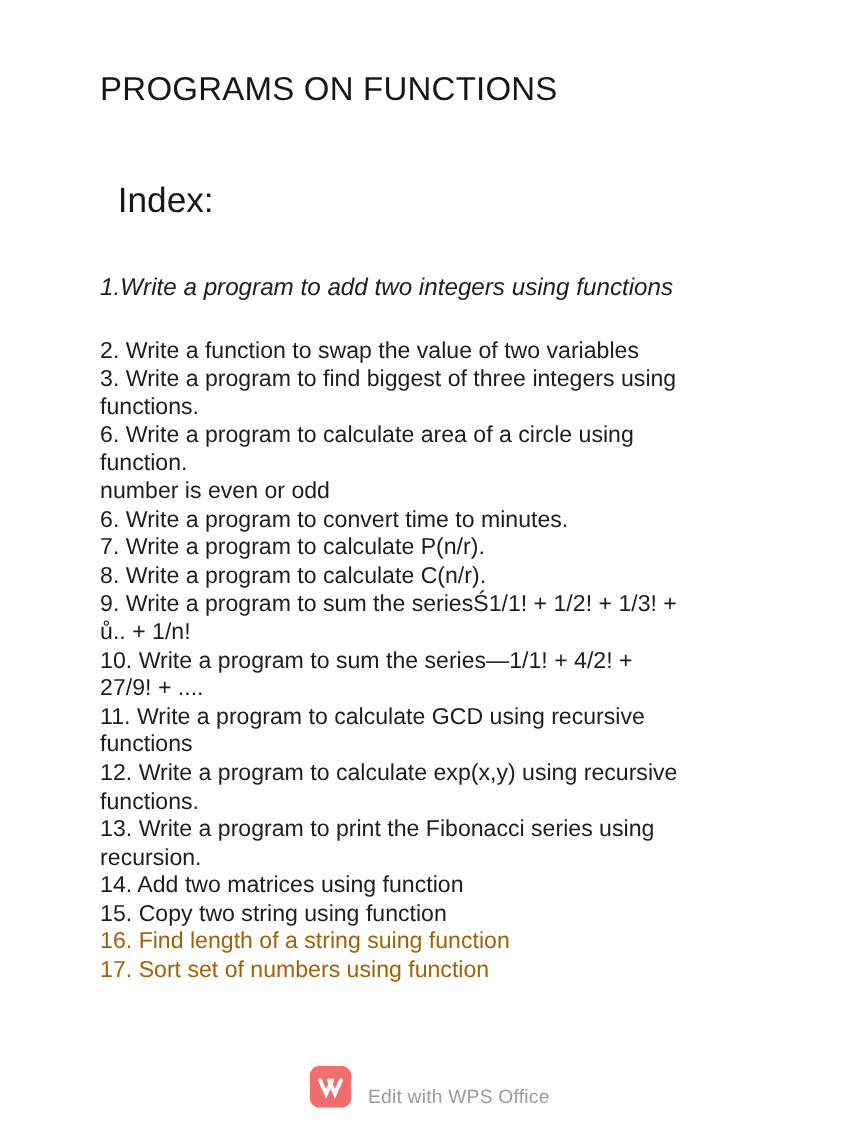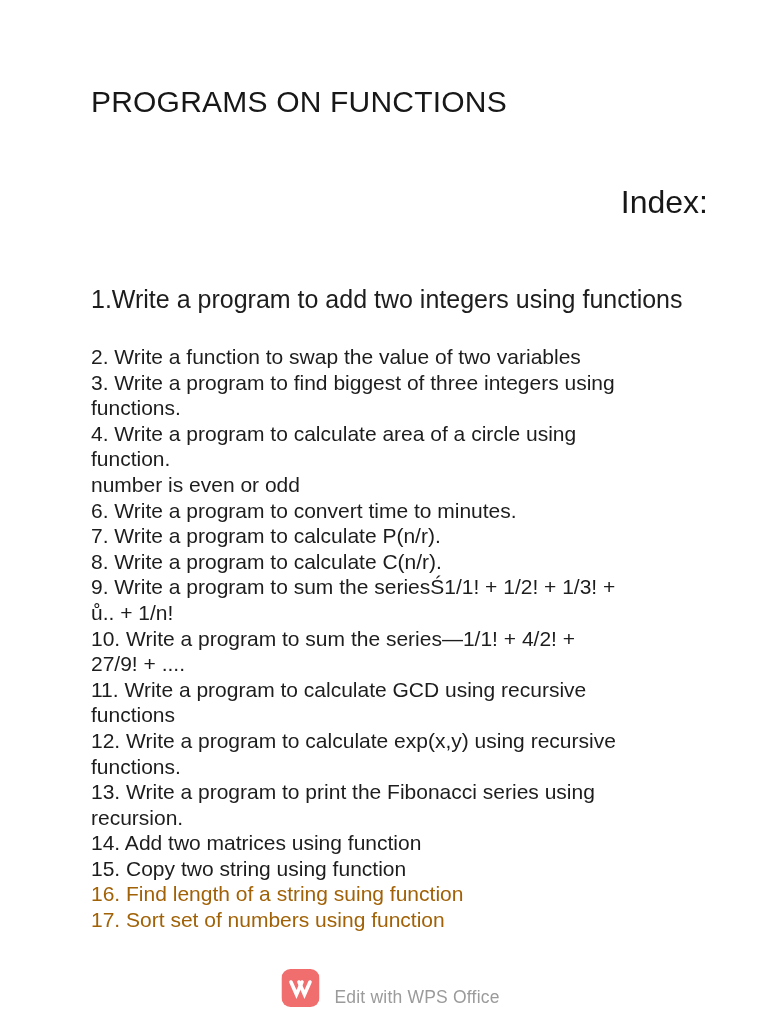--- a/index.html
+++ b/index.html
@@ -13,41 +13,41 @@
     width: 768px;
     height: 1024px;
     background: #ffffff;
     overflow: hidden;
   }
   .doc {
     padding: 0 60px 0 91px;
   }
   .doc-title {
     margin: 0;
-    padding-top: 84px;
+    padding-top: 64px;
     font-size: 30px;
     line-height: 36px;
     font-weight: 500;
     color: #171717;
     letter-spacing: 0.2px;
   }
   .index-heading {
-    margin: 0;
+    margin: 16px;
     margin-top: 62px;
     font-size: 32px;
     line-height: 40px;
     font-weight: 500;
     color: #171717;
-    text-align: right;
   }
   .intro-item {
-    margin-top: 64px;
-    font-size: 25px;
+    margin-top: 46px;
+    font-size: 22px;
     line-height: 26px;
     color: #1d1d1d;
+    font-style: italic;
   }
   .index-lines {
     margin-top: 32px;
   }
   .index-lines .line {
     font-size: 21px;
     line-height: 25.6px;
     color: #1d1d1d;
     white-space: nowrap;
   }
@@ -84,21 +84,21 @@
     <h1 class="doc-title">PROGRAMS ON FUNCTIONS</h1>
 
     <h2 class="index-heading">Index:</h2>
 
     <div class="intro-item">1.Write a program to add two integers using functions</div>
 
     <div class="index-lines">
         <div class="line">2. Write a function to swap the value of two variables</div>
         <div class="line">3. Write a program to find biggest of three integers using</div>
         <div class="line">functions.</div>
-        <div class="line">4. Write a program to calculate area of a circle using</div>
+        <div class="line">6. Write a program to calculate area of a circle using</div>
         <div class="line">function.</div>
         <div class="line">number is even or odd</div>
         <div class="line">6. Write a program to convert time to minutes.</div>
         <div class="line">7. Write a program to calculate P(n/r).</div>
         <div class="line">8. Write a program to calculate C(n/r).</div>
         <div class="line">9. Write a program to sum the seriesŚ1/1! + 1/2! + 1/3! +</div>
         <div class="line">ů.. + 1/n!</div>
         <div class="line">10. Write a program to sum the series—1/1! + 4/2! +</div>
         <div class="line">27/9! + ....</div>
         <div class="line">11. Write a program to calculate GCD using recursive</div>

